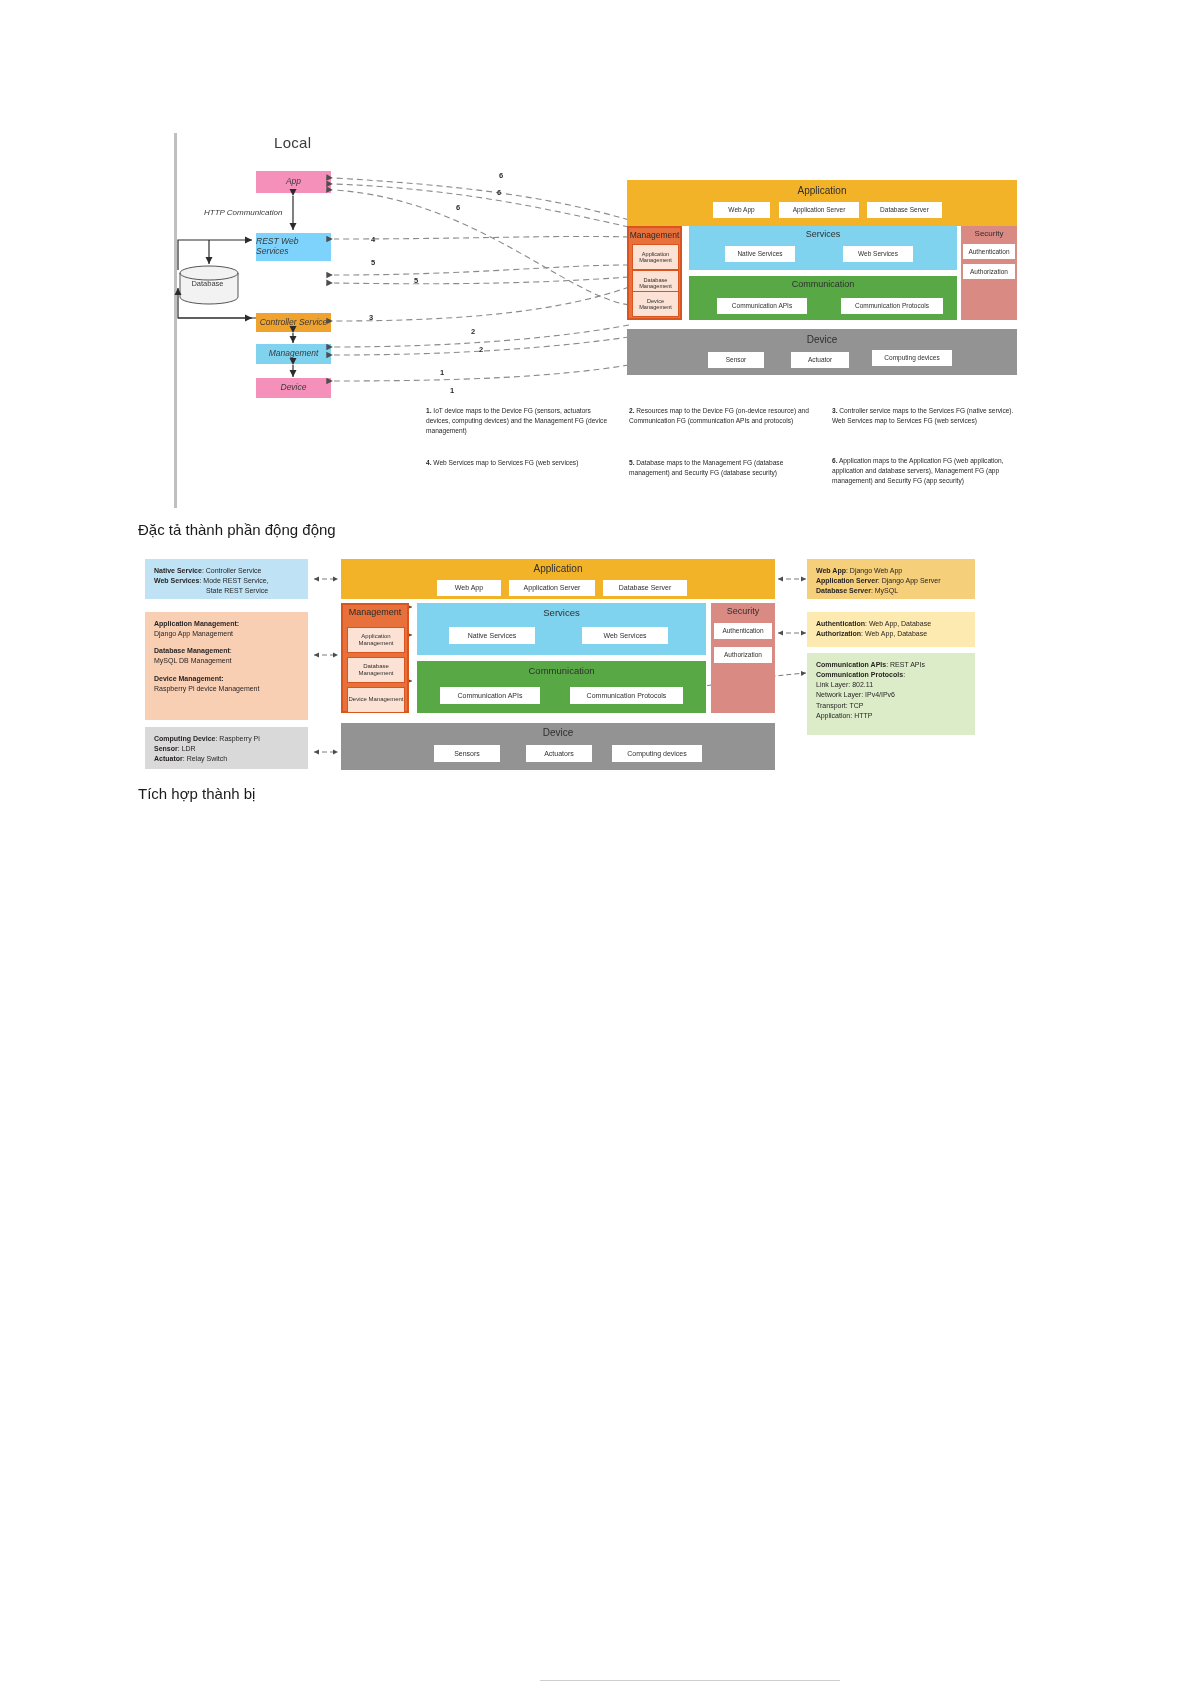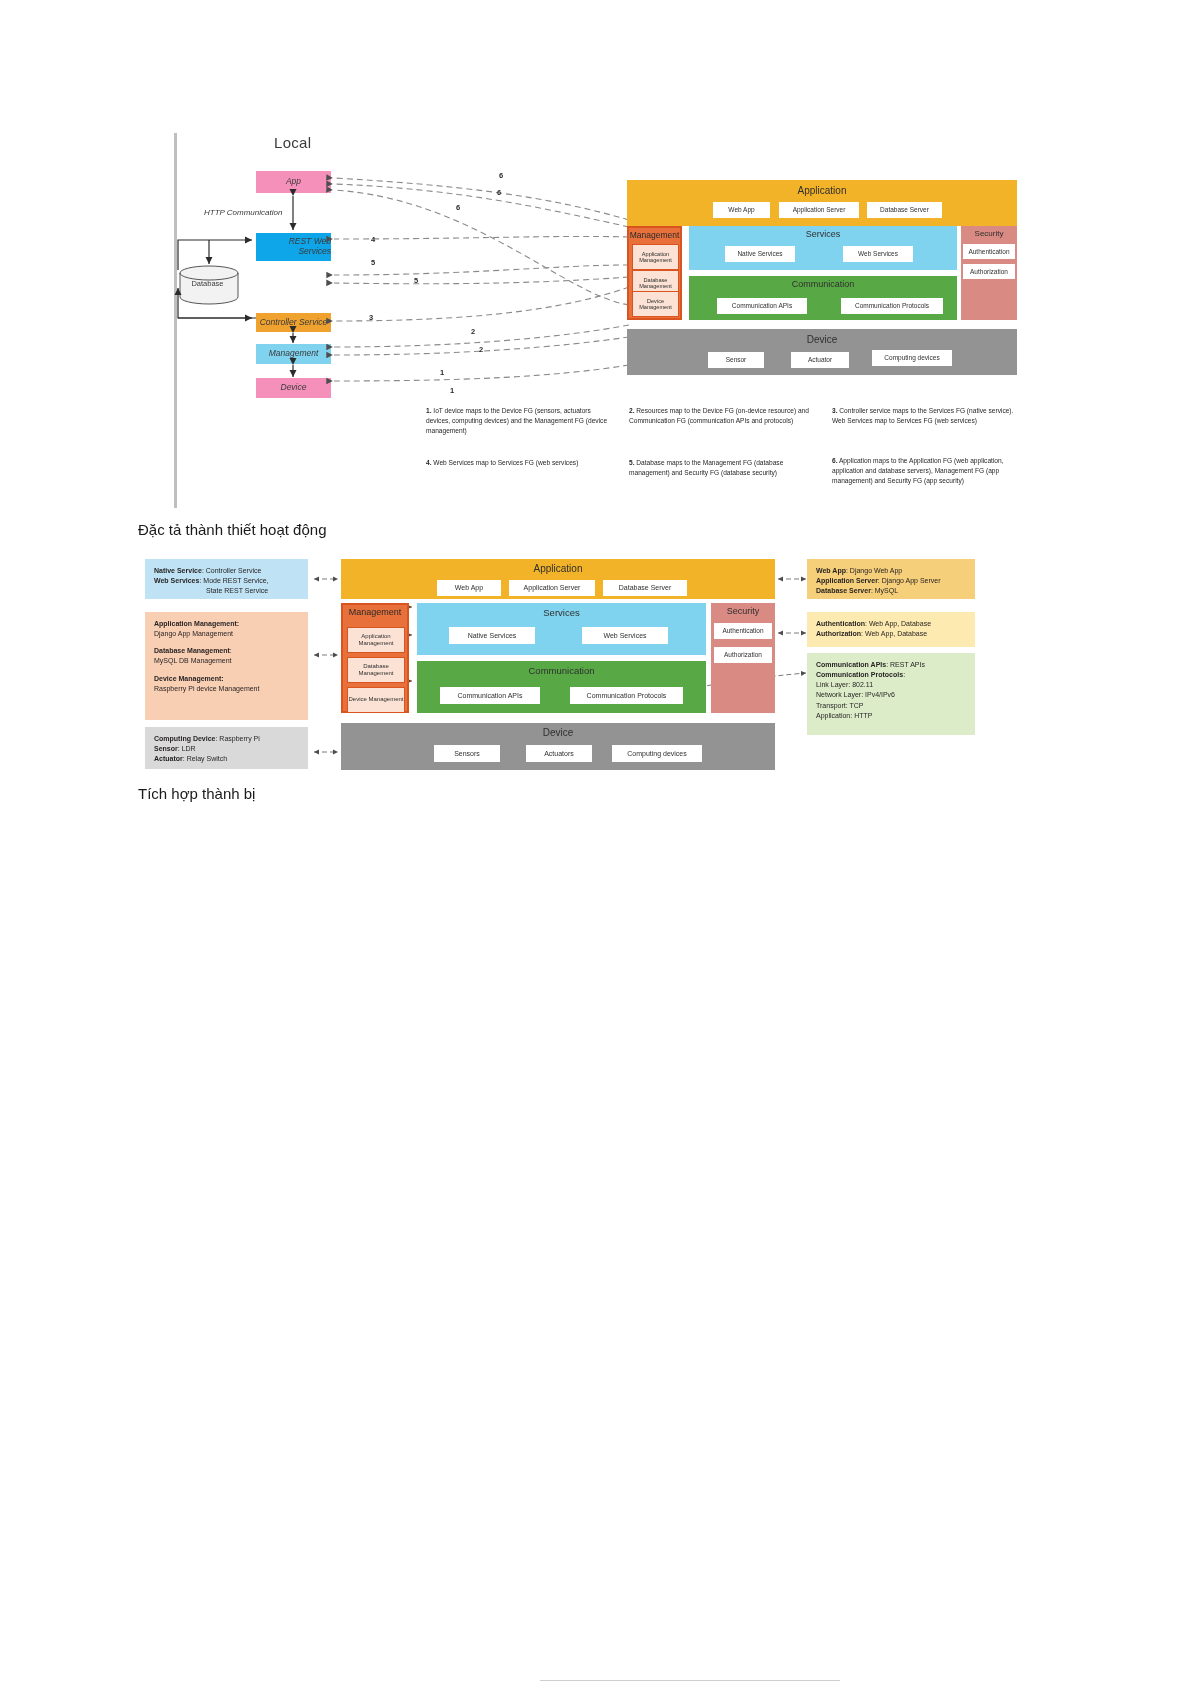--- a/index.html
+++ b/index.html
@@ -13,23 +13,23 @@
   
   .box{position:absolute;box-sizing:border-box;}
 
   
   #fig1{position:absolute;left:8px;top:0;width:1095px;height:520px;margin-left:36px;}
   #fig1-rule{position:absolute;left:130px;top:133px;width:3px;height:375px;background:#bfbfbf;}
 
   .f1-local{position:absolute;left:230px;top:134px;width:120px;font-size:15px;color:#3b3b3b;letter-spacing:.3px;}
 
   .lbox{position:absolute;box-sizing:border-box;display:flex;align-items:center;justify-content:center;
-        font-style:italic;font-size:8.5px;color:#3a3a3a;text-align:right;line-height:1.15;}
+        font-style:italic;font-size:8.5px;color:#3a3a3a;text-align:left;line-height:1.15;}
   #l-app{left:212px;top:171px;width:75px;height:22px;background:#f490ba;}
-  #l-rest{left:212px;top:233px;width:75px;height:28px;background:#0ea5e9;}
+  #l-rest{left:212px;top:233px;width:75px;height:28px;background:#7dd3fc;}
   #l-ctrl{left:212px;top:313px;width:75px;height:19px;background:#f0a22e;}
   #l-res{left:212px;top:344px;width:75px;height:20px;background:#7fd3ef;}
   #l-dev{left:212px;top:378px;width:75px;height:20px;background:#f490ba;}
   #l-dbtext{position:absolute;left:136px;top:279px;width:55px;text-align:center;font-size:7.5px;color:#3a3a3a;}
   #l-restcomm{position:absolute;left:160px;top:208px;width:130px;font-style:italic;font-size:8px;color:#3a3a3a;}
 
   
   #f1-app{left:583px;top:180px;width:390px;height:46px;background:#f2b328;}
   #f1-app .t{position:absolute;top:5px;left:0;right:0;text-align:center;font-size:10px;color:#2f2f2f;}
   .chip{position:absolute;box-sizing:border-box;background:#fff;display:flex;align-items:center;justify-content:center;
@@ -224,21 +224,21 @@
     <div class="lg" style="left:585px;top:458px;width:186px">
       <b>5.</b>
       <span>Database maps to the Management FG (database management) and Security FG (database security)</span>
     </div>
     <div class="lg" style="left:788px;top:456px;width:190px">
       <b>6.</b>
       <span>Application maps to the Application FG (web application, application and database servers), Management FG (app management) and Security FG (app security)</span>
     </div>
   </div>
 
-  <div class="cap" style="left:138px;top:521px">Đặc tả thành thiết hoạt động</div>
+  <div class="cap" style="left:138px;top:521px">Đặc tả thành phần động động</div>
 
   <div id="fig2" style="position:absolute;left:0;top:0;width:1191px;height:800px">
 
     <svg style="position:absolute;left:300px;top:555px;width:520px;height:225px">
       <defs>
         <marker id="d2a" markerWidth="6" markerHeight="6" refX="5" refY="2.6" orient="auto">
           <path d="M0,0 L5,2.6 L0,5.2 z" fill="#4d4d4d"></path>
         </marker>
         <marker id="d2b" markerWidth="6" markerHeight="6" refX="0" refY="2.6" orient="auto">
           <path d="M5,0 L0,2.6 L5,5.2 z" fill="#4d4d4d"></path>

